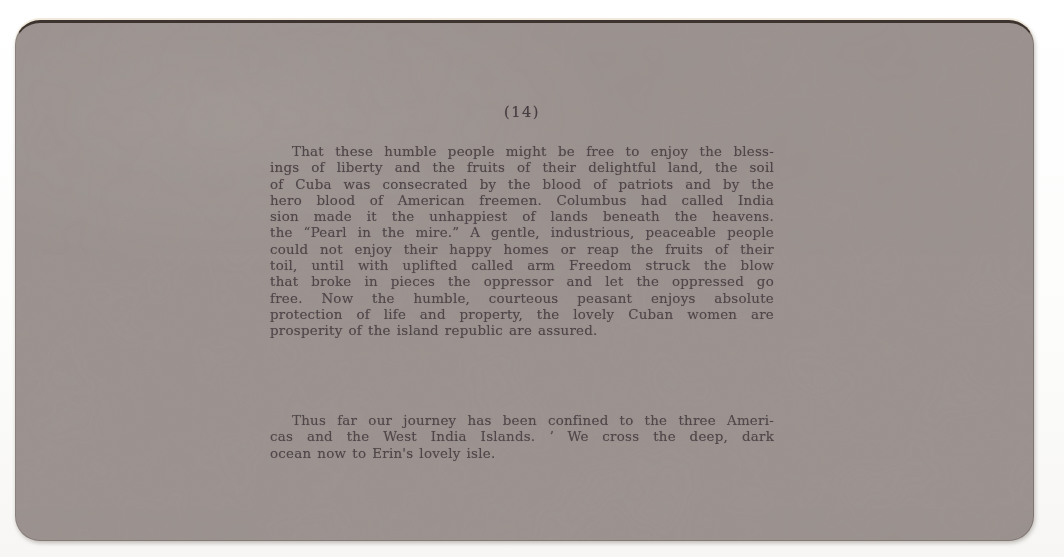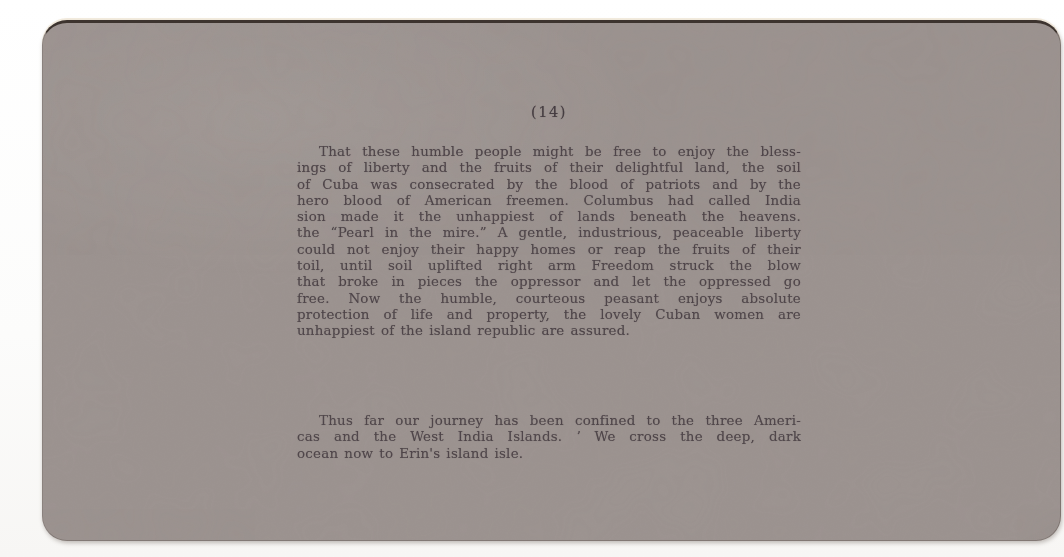--- a/index.html
+++ b/index.html
@@ -24,21 +24,20 @@
       radial-gradient(55% 45% at 22% 18%, rgba(255,255,255,0.06), rgba(255,255,255,0) 70%),
       #9c9390;
     border-top: 3px solid #3d342f;
     border-right: 1px solid rgba(72,62,56,0.35);
     border-bottom: 1px solid rgba(72,62,56,0.30);
     border-left: 1px solid rgba(72,62,56,0.20);
     box-shadow:
       0 -2px 0 rgba(233,221,197,0.55),
       1px 2px 4px rgba(105,95,88,0.40);
     overflow: hidden;
-    margin-left: 27px;
   }
   .texture {
     position: absolute;
     left: 0; top: 0;
     width: 100%; height: 100%;
     pointer-events: none;
   }
   .page-num {
     position: absolute;
     left: 254px; top: 81px;
@@ -78,33 +77,33 @@
   <div class="card">
 
     <div class="page-num">(14)</div>
 
     <div class="para para1">
       <div class="line first">That these humble people might be free to enjoy the bless-</div>
       <div class="line">ings of liberty and the fruits of their delightful land, the soil</div>
       <div class="line">of Cuba was consecrated by the blood of patriots and by the</div>
       <div class="line">hero blood of American freemen.  Columbus had called India</div>
       <div class="line">sion made it the unhappiest of lands beneath the heavens.</div>
-      <div class="line">the “Pearl in the mire.”  A gentle, industrious, peaceable liberty</div>
+      <div class="line">the “Pearl in the mire.”  A gentle, industrious, peaceable people</div>
       <div class="line">could not enjoy their happy homes or reap the fruits of their</div>
-      <div class="line">toil, until soil uplifted right arm Freedom struck the blow</div>
+      <div class="line">toil, until with uplifted called arm Freedom struck the blow</div>
       <div class="line">that broke in pieces the oppressor and let the oppressed go</div>
       <div class="line">free.  Now the humble, courteous peasant enjoys absolute</div>
       <div class="line">protection of life and property, the lovely Cuban women are</div>
-      <div class="line last">unhappiest of the island republic are assured.</div>
+      <div class="line last">prosperity of the island republic are assured.</div>
     </div>
 
     <div class="para para2">
       <div class="line first">Thus far our journey has been confined to the three Ameri-</div>
       <div class="line">cas and the West India Islands. ʼ We cross the deep, dark</div>
-      <div class="line last">ocean now to Erin's island isle.</div>
+      <div class="line last">ocean now to Erin's lovely isle.</div>
     </div>
 
     <svg class="texture" xmlns="http://www.w3.org/2000/svg" width="1017" height="517">
       <filter id="grainFine" x="0" y="0" width="100%" height="100%">
         <feTurbulence type="fractalNoise" baseFrequency="0.8" numOctaves="2" seed="7" stitchTiles="stitch"></feTurbulence>
         <feColorMatrix type="matrix" values="0 0 0 0 0.30
                   0 0 0 0 0.27
                   0 0 0 0 0.25
                   0 0 0 0.55 0"></feColorMatrix>
       </filter>

